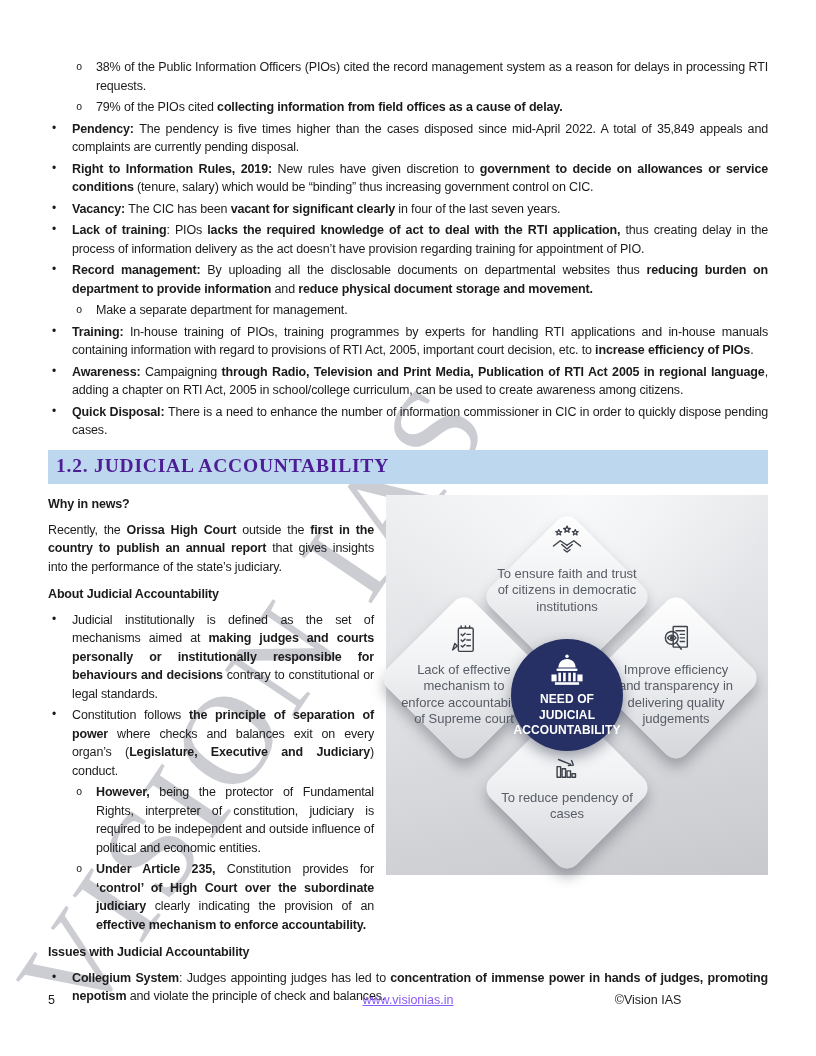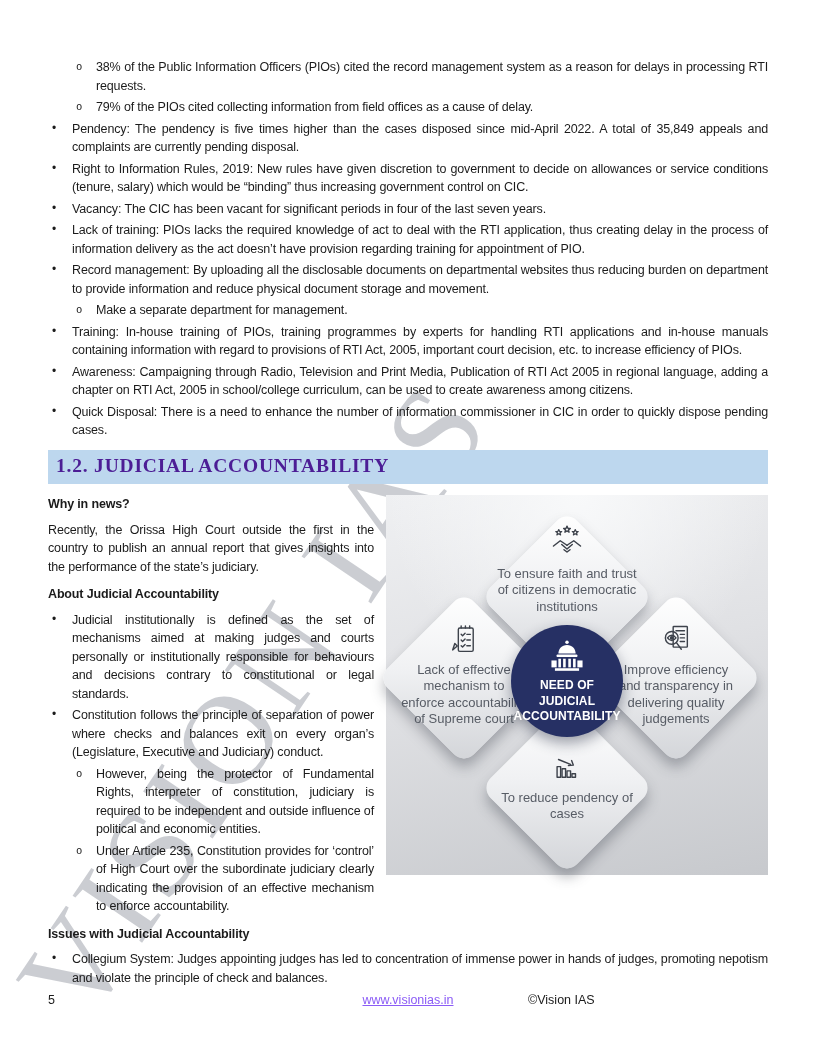--- a/index.html
+++ b/index.html
@@ -16,21 +16,21 @@
     font-family:"Liberation Serif",serif;font-size:128px;letter-spacing:6px;
     color:rgba(125,131,143,0.40);white-space:nowrap;z-index:0;
   }
   .content{position:relative;z-index:1;padding:58px 48px 0 48px;}
   ul.blist{list-style:none;margin:0;padding:0;}
   li.b1{display:flex;margin:0 0 3px 4px;}
   li.b1 > .mk{flex:0 0 20px;width:20px;font-size:12px;}
   li.b2{display:flex;margin:0 0 3px 28px;}
   li.b2 > .mk{flex:0 0 20px;width:20px;font-family:"DejaVu Sans Mono",monospace;font-size:10.5px;padding-top:1px;color:#222;}
   .btxt{flex:1;text-align:justify;}
-  b{font-weight:normal;}
+  b{font-weight:bold;}
   .hsub{font-weight:bold;margin:9px 0 7px;}
   .secbar{
     background:#bdd7ee;margin:10px 0 11px;padding:2px 8px 4px;
     font-family:"Liberation Serif",serif;font-weight:bold;font-size:19.5px;
     letter-spacing:0.8px;color:#4c1d95;
   }
   .jud{overflow:visible;}
   .jud::after{content:"";display:block;clear:both;}
   .info{
     float:right;width:382px;height:380px;margin:0 0 8px 12px;position:relative;
@@ -50,33 +50,33 @@
   .node{
     position:absolute;text-align:center;color:#575c65;
     font-size:13px;line-height:1.24;letter-spacing:0;
   }
   .node svg{display:block;margin:0 auto 5px;}
   .n-top{left:181px;top:30px;width:146px;transform:translateX(-50%);}
   .n-left{left:78px;top:128px;width:126px;transform:translateX(-50%);}
   .n-right{left:290px;top:128px;width:124px;transform:translateX(-50%);}
   .n-bottom{left:181px;top:256px;width:152px;transform:translateX(-50%);}
   .ccircle{
-    position:absolute;left:125px;top:130px;width:112px;height:112px;border-radius:50%;
+    position:absolute;left:125px;top:144px;width:112px;height:112px;border-radius:50%;
     background:#263064;box-shadow:0 6px 14px rgba(38,44,66,0.45);
     display:flex;flex-direction:column;align-items:center;justify-content:center;
     color:#fff;text-align:center;z-index:2;
   }
   .ccircle .ctitle{font-weight:bold;font-size:12px;line-height:1.28;letter-spacing:0.1px;margin-top:2px;}
   .footer{
     position:absolute;left:48px;right:48px;top:991px;z-index:1;
     display:flex;align-items:baseline;font-size:12.5px;letter-spacing:0;
   }
   .footer .fl{flex:1;text-align:left;}
   .footer .fc{flex:1;text-align:center;}
-  .footer .fr{flex:1;text-align:left;}
+  .footer .fr{flex:1;text-align:center;}
   a.sitelink{color:#8b5cf6;text-decoration:underline;cursor:pointer;}
 </style>
 </head>
 <body>
 
 <div class="page">
 
   <div class="watermark">VISION IAS</div>
 
   <div class="content">
@@ -96,21 +96,21 @@
       <li class="b1">
           <span class="mk">•</span>
           <span class="btxt"><b>Pendency: </b><span>The pendency is five times higher than the cases disposed since mid-April 2022. A total of 35,849 appeals and complaints are currently pending disposal.</span></span>
         </li>
       <li class="b1">
           <span class="mk">•</span>
           <span class="btxt"><b>Right to Information Rules, 2019: </b><span>New rules have given discretion to </span><b>government to decide on allowances or service conditions</b><span> (tenure, salary) which would be “binding” thus increasing government control on CIC.</span></span>
         </li>
       <li class="b1">
           <span class="mk">•</span>
-          <span class="btxt"><b>Vacancy: </b><span>The CIC has been </span><b>vacant for significant periods</b><span> in four of the last seven years.</span></span>
+          <span class="btxt"><b>Vacancy: </b><span>The CIC has been </span><b>vacant for significant clearly</b><span> in four of the last seven years.</span></span>
         </li>
       <li class="b1">
           <span class="mk">•</span>
           <span class="btxt"><b>Lack of training</b><span>: PIOs </span><b>lacks the required knowledge of act to deal with the RTI application,</b><span> thus creating delay in the process of information delivery as the act doesn’t have provision regarding training for appointment of PIO.</span></span>
         </li>
     </ul>
 
 
     <ul class="blist">
       <li class="b1">

